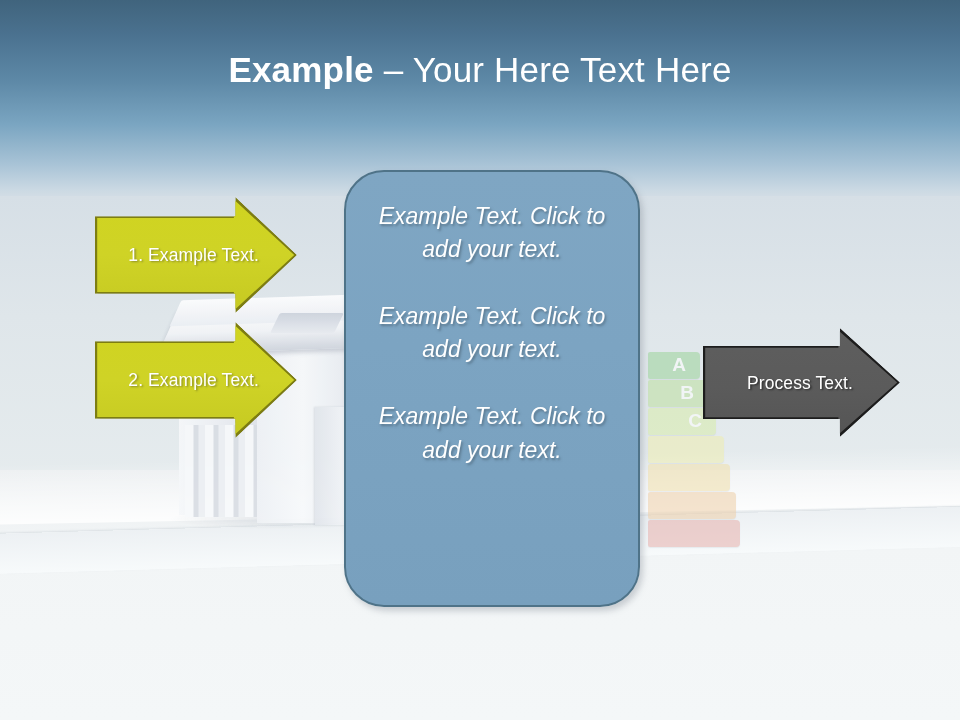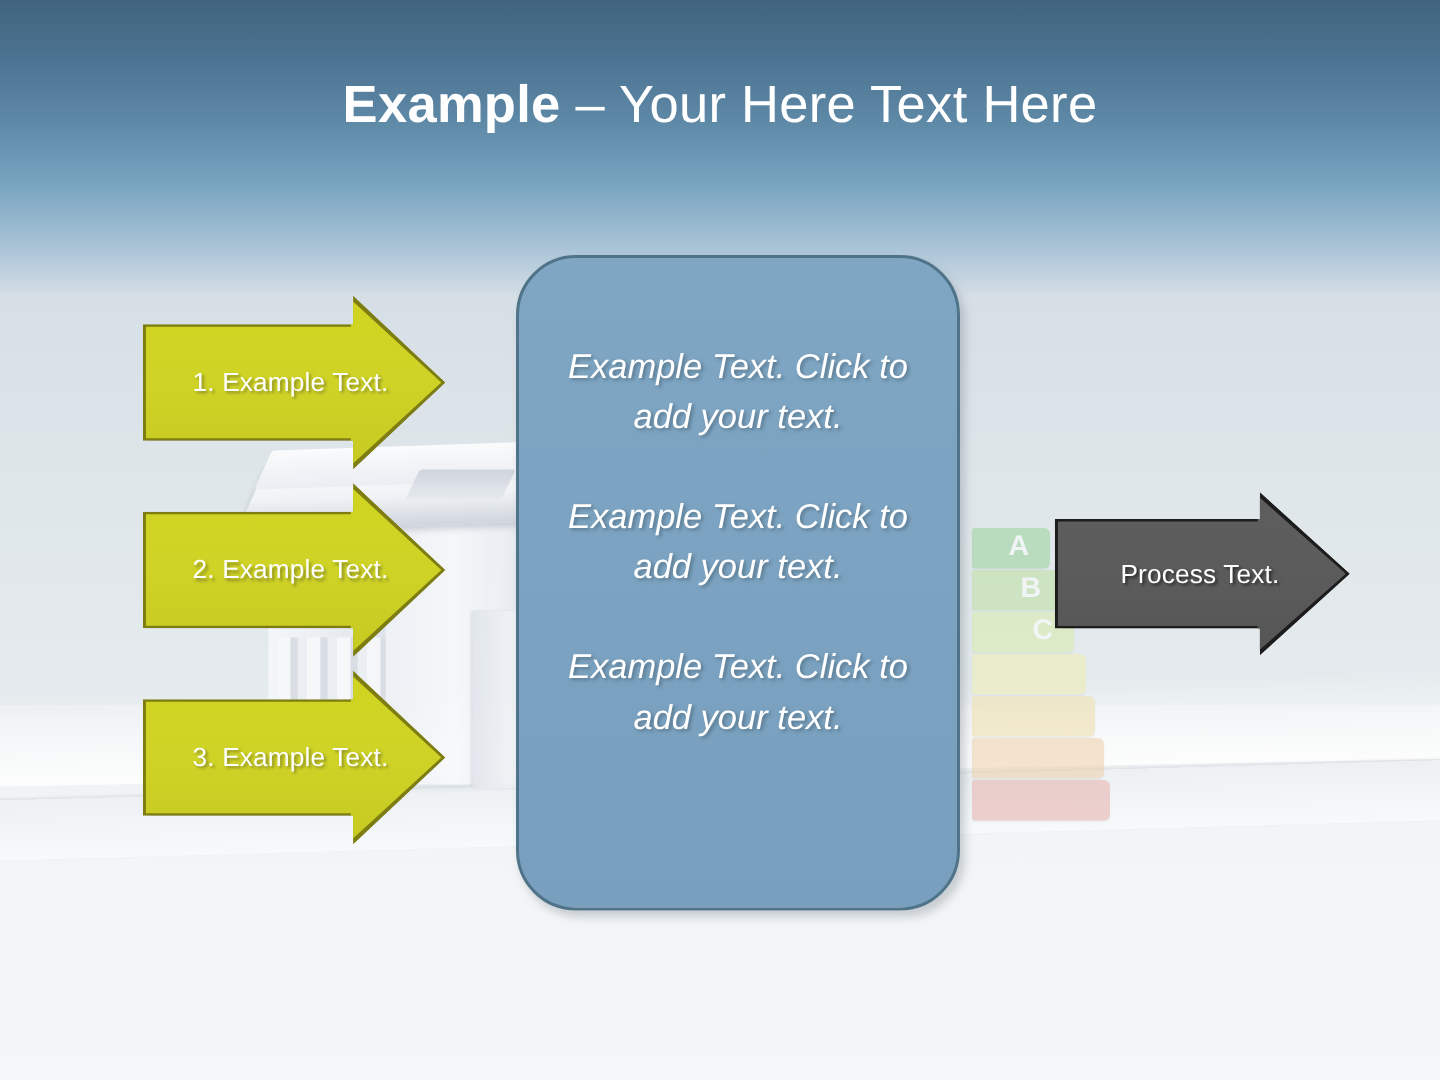--- a/index.html
+++ b/index.html
@@ -215,21 +215,21 @@
     left: 344px; top: 170px;
     width: 296px; height: 437px;
     background: linear-gradient(to bottom, #7fa6c3 0%, #7ca4c2 40%, #78a0be 100%);
     border: 2.5px solid #4f7388;
     border-radius: 40px;
     box-shadow: 3px 4px 6px rgba(120,130,140,0.35);
     display: flex;
     flex-direction: column;
     align-items: center;
     justify-content: flex-start;
-    padding-top: 56px;
+    padding-top: 28px;
     box-sizing: border-box;
   }
   .center-para {
     width: 84%;
     text-align: center;
     color: #ffffff;
     font-style: italic;
     font-size: 23px;
     line-height: 1.44;
     text-shadow: 1.5px 1.5px 2.5px rgba(60,80,95,0.55);
@@ -299,26 +299,20 @@
     <div class="arrow-label">1. Example Text.</div>
   </div>
 
   <div class="arrow arrow-yellow" style="left:95px; top:322px; width:202px; height:116px;">
     <div class="arrow-drop"></div>
     <div class="arrow-outline"></div>
     <div class="arrow-fill"></div>
     <div class="arrow-label">2. Example Text.</div>
   </div>
 
-  <div class="arrow arrow-yellow" style="left:95px; top:447px; width:202px; height:116px;">
-    <div class="arrow-drop"></div>
-    <div class="arrow-outline"></div>
-    <div class="arrow-fill"></div>
-    <div class="arrow-label">3. Example Text.</div>
-  </div>
 
   <div class="center-box">
     <div class="center-para">Example Text. Click  to add your text.</div>
     <div class="center-para">Example Text. Click  to add your text.</div>
     <div class="center-para">Example Text. Click  to add your text.</div>
   </div>
 
   <div class="arrow arrow-gray" style="left:703px; top:328px; width:197px; height:109px;">
     <div class="arrow-drop"></div>
     <div class="arrow-outline"></div>

